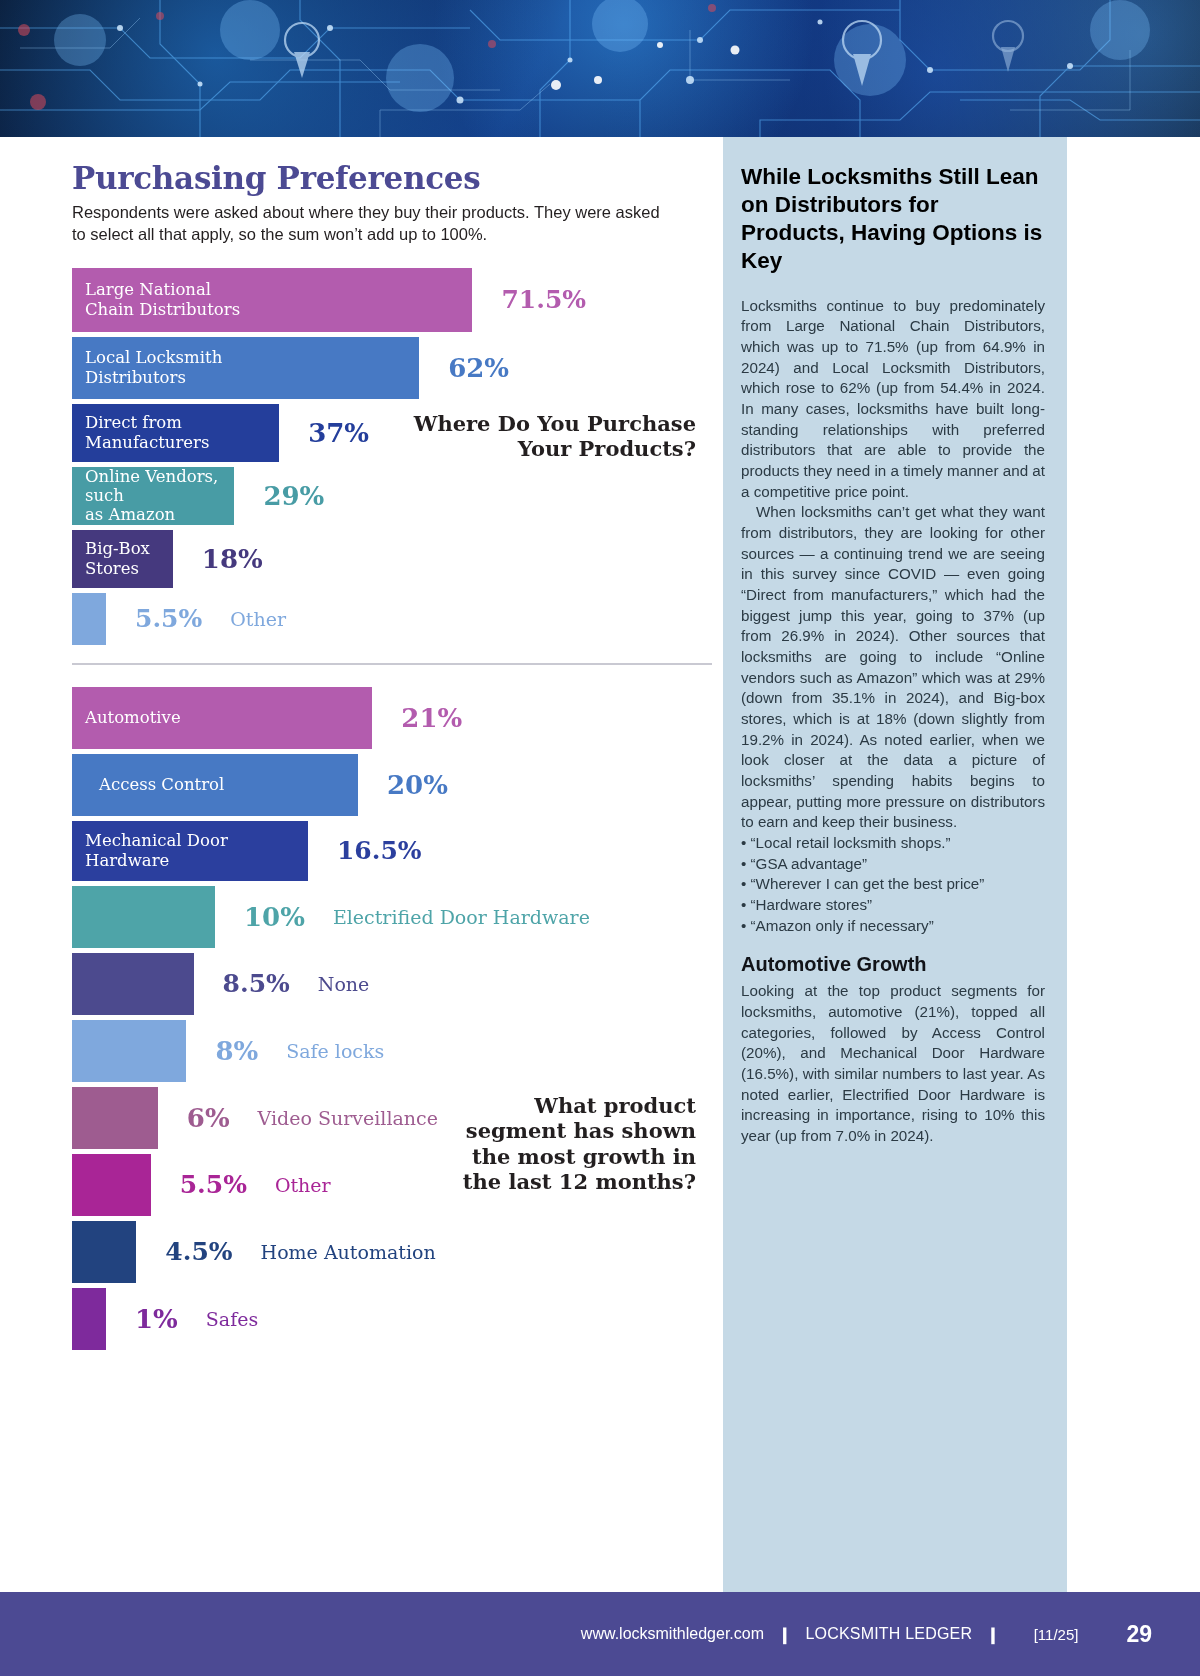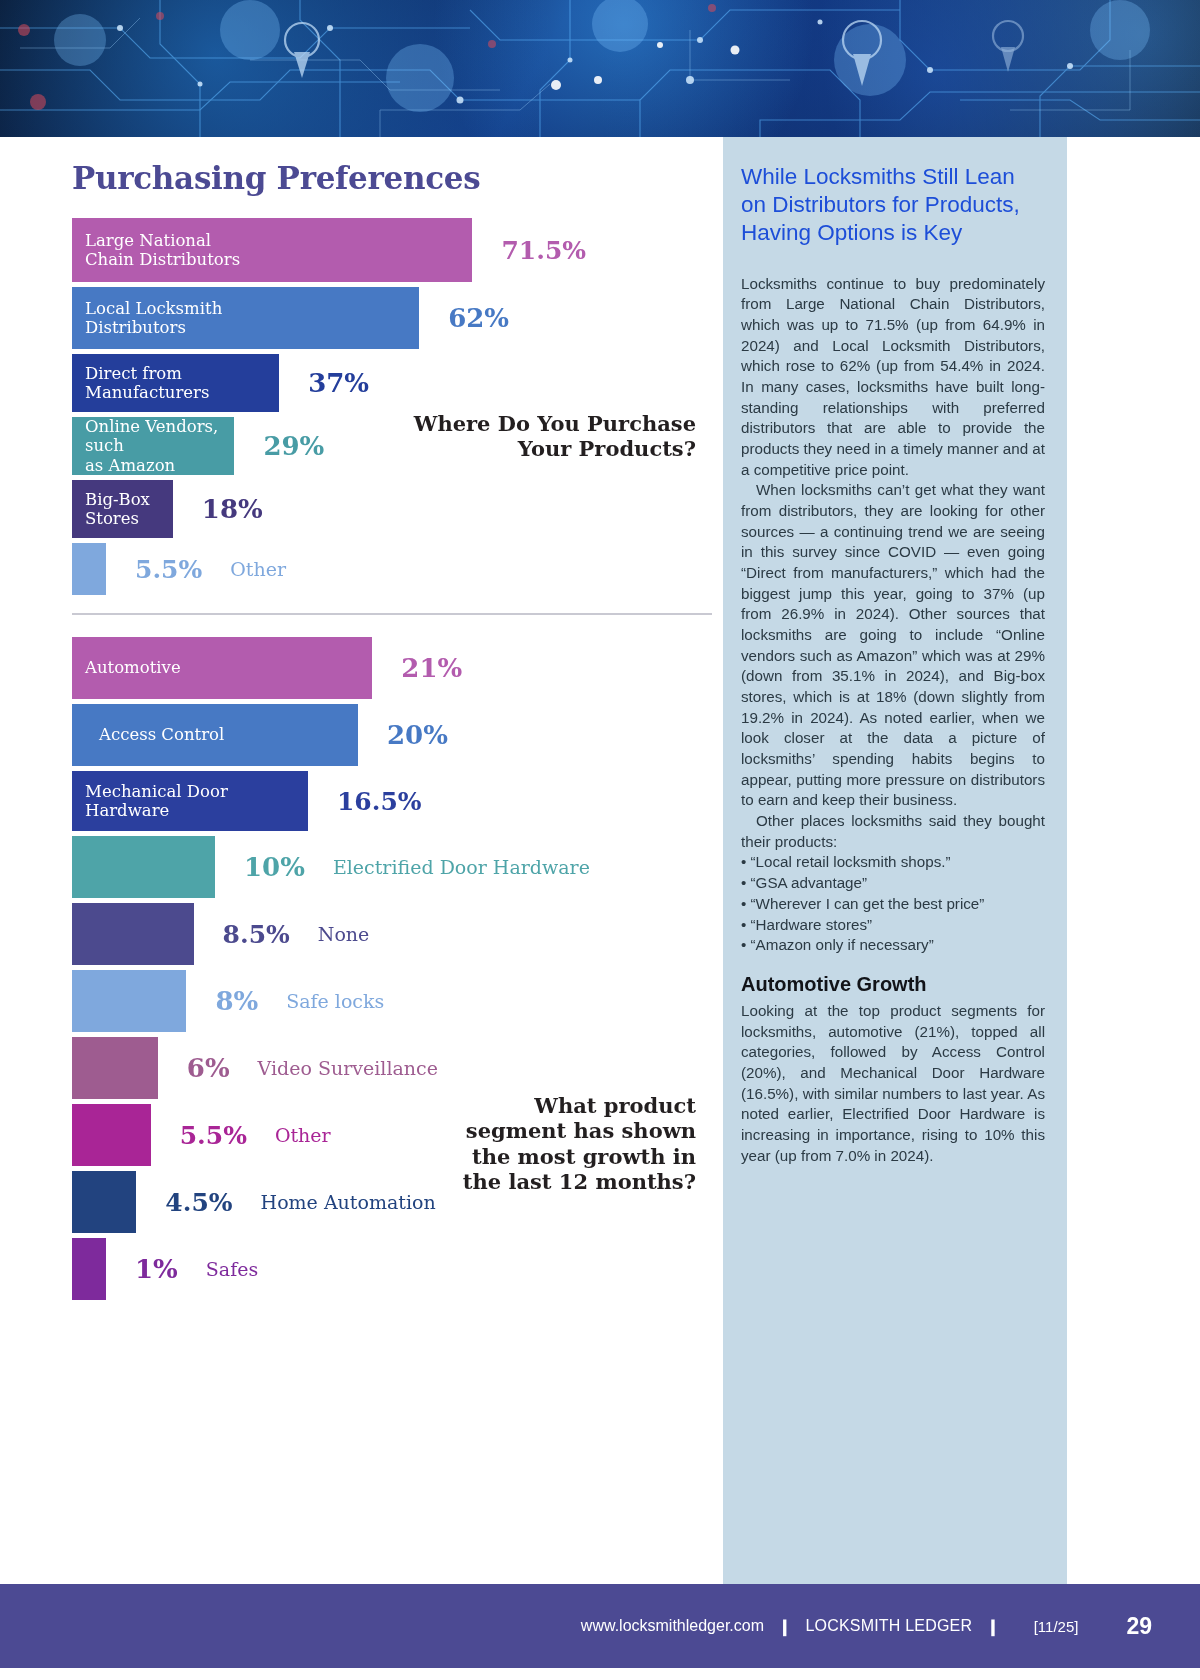--- a/index.html
+++ b/index.html
@@ -64,37 +64,37 @@
   }
 
   
   .sidebar {
     position:absolute; left:723px; top:137px;
     width:344px; height:1459px;
     background:#c5d9e6;
     padding:26px 22px 0 18px;
   }
   .sb-h1 {
-    font-size:22.5px; font-weight:400; line-height:1.24;
-    color:#1d4ed8; margin-bottom:27px;
+    font-size:22.5px; font-weight:700; line-height:1.24;
+    color:#000000; margin-bottom:21px;
   }
   .sb-h2 {
     font-size:20px; font-weight:700; line-height:1.2;
     color:#111318; margin:16px 0 5px 0;
   }
   .sb-p {
     font-size:15.2px; line-height:1.36; color:#2b3a44;
     text-align:justify; margin-bottom:0;
   }
   .sb-p.indent { text-indent:15px; }
   .sb-li { font-size:15.2px; line-height:1.36; color:#2b3a44; }
 
   
   .footer {
-    position:absolute; left:0; bottom:12px; width:1200px; height:84px;
+    position:absolute; left:0; bottom:4px; width:1200px; height:84px;
     background:#4c4a93;
     display:flex; align-items:center; justify-content:flex-end;
     padding-right:48px; gap:14px;
     color:#ffffff;
   }
   .footer .url { font-size:16px; }
   .footer .pipe { font-size:16px; font-weight:700; }
   .footer .brand { font-size:16px; letter-spacing:0.2px; }
   .footer .issue { font-size:15px;margin-left:20px; }
   .footer .pageno { font-size:23px; font-weight:700; margin-left:34px; }
@@ -167,20 +167,21 @@
         <path d="M853 54 L862 86 L871 54 Z" fill="#bcd9f5" stroke="none"></path>
         <circle cx="1008" cy="36" r="15" opacity="0.6"></circle>
         <path d="M1001 47 L1008 72 L1015 47 Z" fill="#bcd9f5" stroke="none" opacity="0.6"></path>
       </g>
     </svg>
   </div>
 
   <div class="left">
 
     <h1 class="title">Purchasing Preferences</h1>
+    <div class="lede">Respondents were asked about where they buy their products. They were asked to select all that apply, so the sum won’t add up to 100%.</div>
 
     <div class="chart" id="chart-1">
         <div class="row">
           <div class="bar" style="background: rgb(179, 92, 174); width: 400.4px; height: 64px;">
             <span style="white-space: pre-line;">Large National
 Chain Distributors</span>
           </div>
           <span class="val" style="color: rgb(179, 92, 174); font-size: 25px;">71.5%</span>
         </div>
         <div class="row">
@@ -276,21 +277,20 @@
       </div>
   </div>
 
   <div class="callout" id="callout-1">Where Do You Purchase Your Products?</div>
   <div class="callout" id="callout-2">What product segment has shown the most growth in the last 12 months?</div>
 
   <div class="sidebar">
     <div class="sb-h1">While Locksmiths Still Lean on Distributors for Products, Having Options is Key</div>
     <div class="sb-p">Locksmiths continue to buy predominately from Large National Chain Distributors, which was up to 71.5% (up from 64.9% in 2024) and Local Locksmith Distributors, which rose to 62% (up from 54.4% in 2024. In many cases, locksmiths have built long-standing relationships with preferred distributors that are able to provide the products they need in a timely manner and at a competitive price point.</div>
     <div class="sb-p indent">When locksmiths can’t get what they want from distributors, they are looking for other sources — a continuing trend we are seeing in this survey since COVID — even going “Direct from manufacturers,” which had the biggest jump this year, going to 37% (up from 26.9% in 2024). Other sources that locksmiths are going to include “Online vendors such as Amazon” which was at 29% (down from 35.1% in 2024), and Big-box stores, which is at 18% (down slightly from 19.2% in 2024). As noted earlier, when we look closer at the data a picture of locksmiths’ spending habits begins to appear, putting more pressure on distributors to earn and keep their business.</div>
-    <div class="sb-p indent">Other places locksmiths said they bought their products:</div>
     <div id="sidebar-bullets">
         <div class="sb-li">• “Local retail locksmith shops.”</div>
         <div class="sb-li">• “GSA advantage”</div>
         <div class="sb-li">• “Wherever I can get the best price”</div>
         <div class="sb-li">• “Hardware stores”</div>
         <div class="sb-li">• “Amazon only if necessary”</div>
       </div>
     <div class="sb-h2">Automotive Growth</div>
     <div class="sb-p">Looking at the top product segments for locksmiths, automotive (21%), topped all categories, followed by Access Control (20%), and Mechanical Door Hardware (16.5%), with similar numbers to last year. As noted earlier, Electrified Door Hardware is increasing in importance, rising to 10% this year (up from 7.0% in 2024).</div>
   </div>

